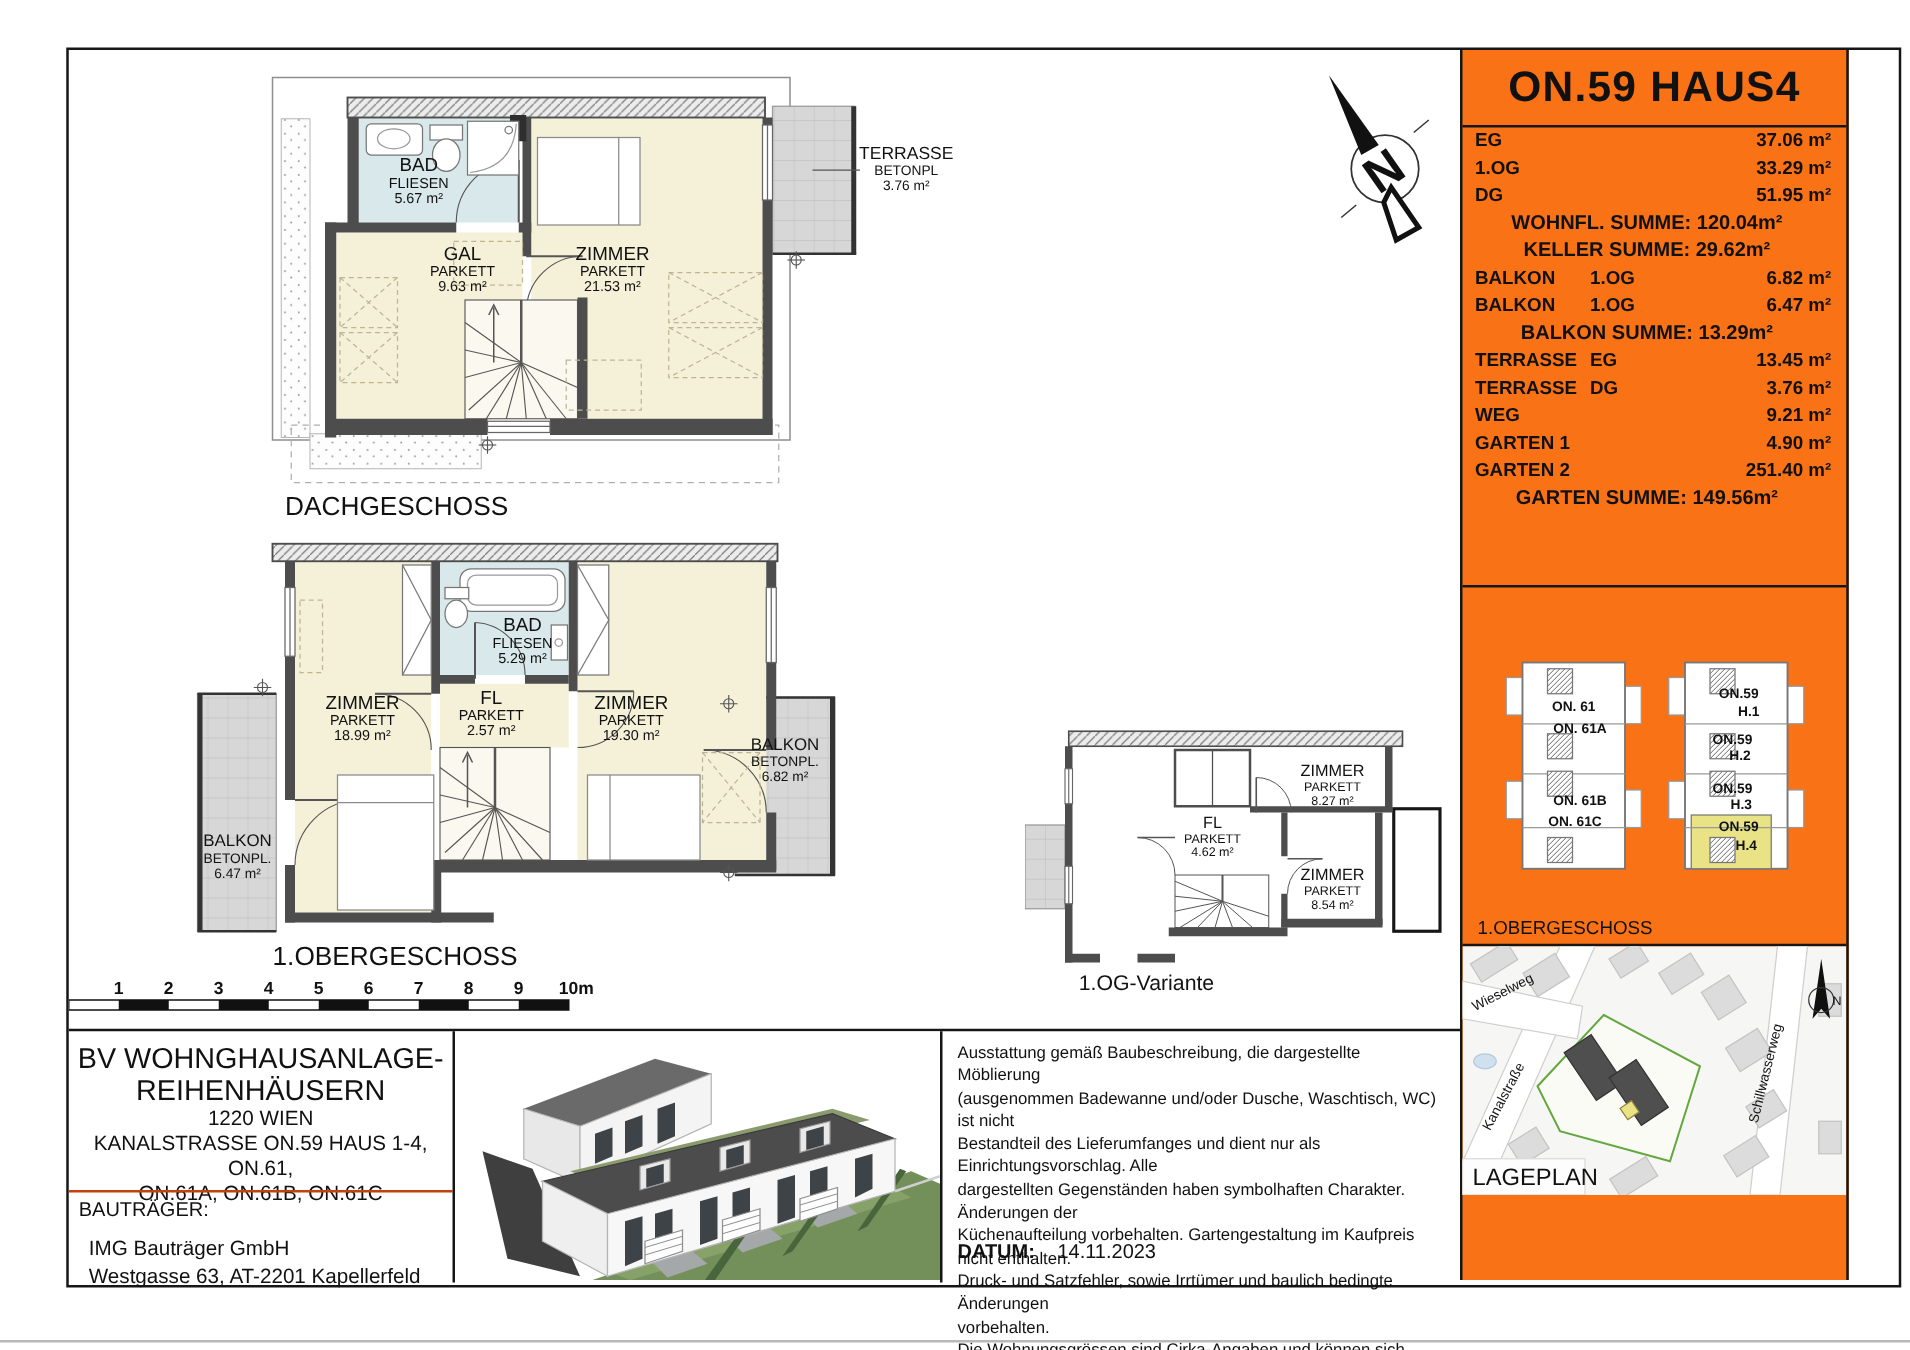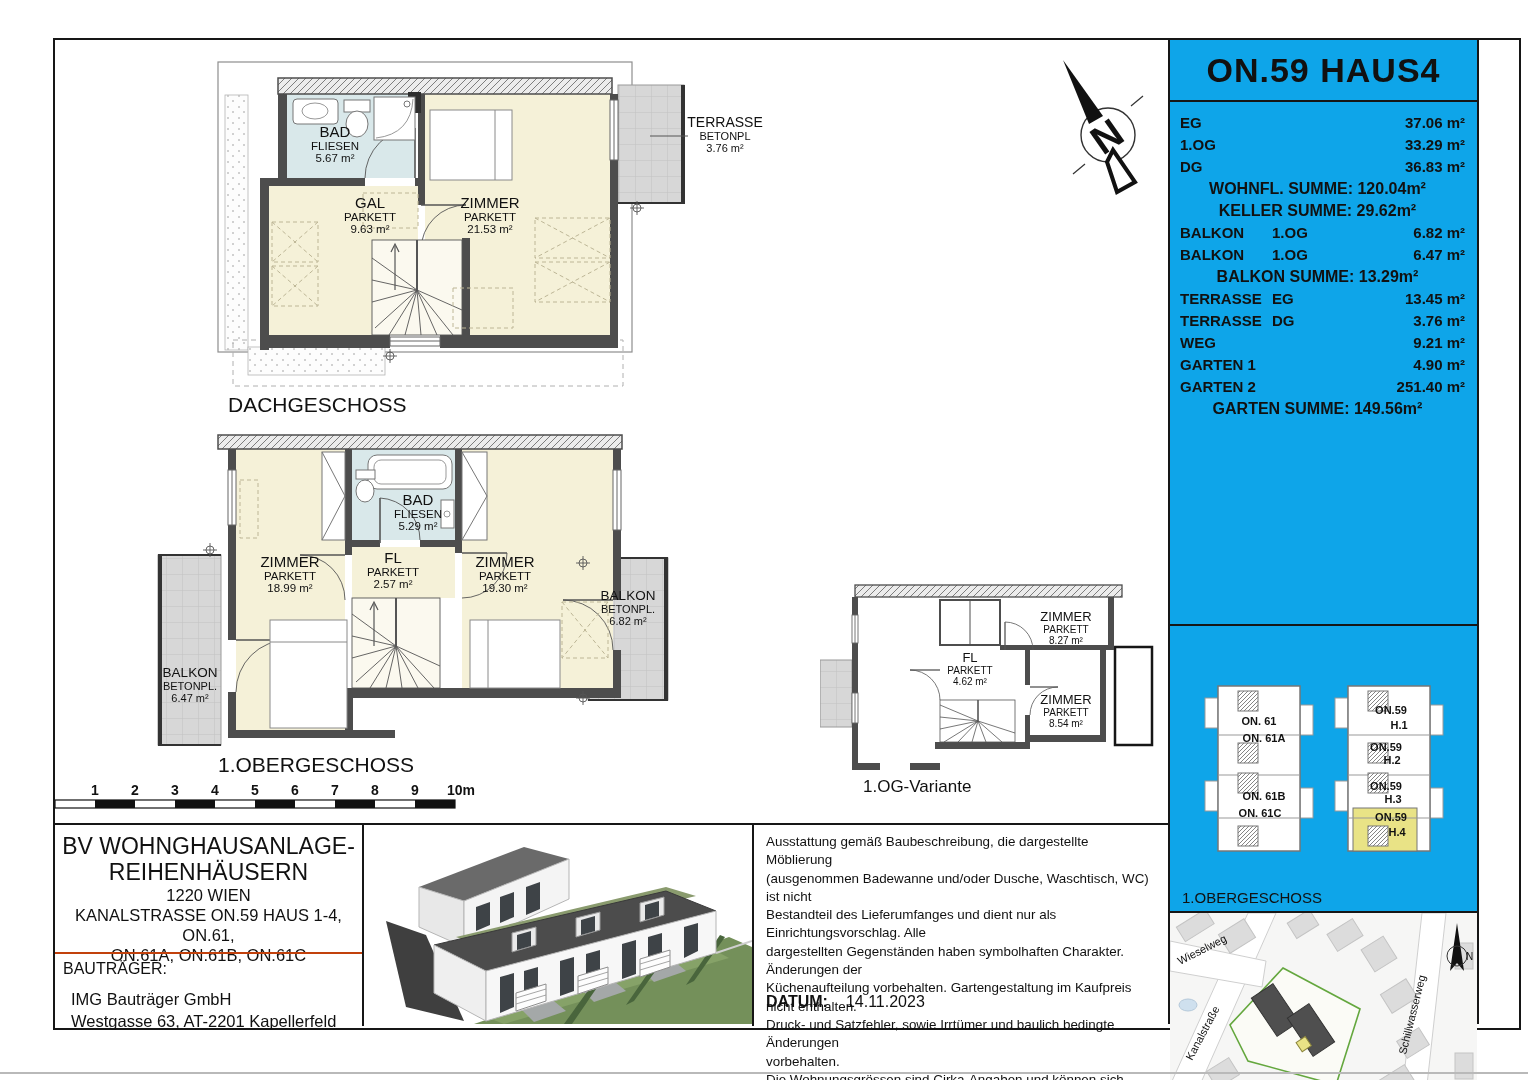--- a/index.html
+++ b/index.html
@@ -3,23 +3,23 @@
 <meta charset="utf-8">
 <style>
   html,body{margin:0;padding:0;background:#fff;}
   body{font-family:"Liberation Sans",sans-serif;color:#111;}
   .page{position:relative;width:1528px;height:1080px;background:#fff;overflow:hidden;}
   .abs{position:absolute;}
   .sheet{position:absolute;left:53px;top:38px;width:1464px;height:988px;border:2px solid #161616;background:#fff;}
   svg text{font-family:"Liberation Sans",sans-serif;fill:#111;}
 
   
-  .panel{position:absolute;left:1113px;top:0;width:311px;height:984px;border-left:2px solid #161616;border-right:2px solid #161616;box-sizing:border-box;background:#0ea5e9;}
+  .panel{position:absolute;left:1113px;top:0;width:311px;height:984px;border-left:2px solid #161616;border-right:2px solid #161616;box-sizing:border-box;background:#f97316;}
   .panel-title{height:60px;border-bottom:2px solid #161616;display:flex;align-items:center;justify-content:center;font-size:34px;font-weight:bold;letter-spacing:1px;}
-  .panel-table{height:524px;border-bottom:2px solid #161616;padding-top:10px;box-sizing:border-box;}
+  .panel-table{height:368px;border-bottom:2px solid #161616;box-sizing:border-box;}
   .prow{display:flex;height:22px;line-height:22px;font-size:15px;font-weight:bold;padding:0 12px 0 10px;}
   .prow .lab{width:92px;}
   .prow .sub{flex:1;}
   .prow .val{text-align:left;}
   .psum{height:22px;line-height:22px;font-size:16px;font-weight:bold;text-align:center;padding-right:12px;}
   .panel-site{height:285px;border-bottom:2px solid #161616;position:relative;}
   .panel-map{height:199px;position:relative;}
 
   
   .strip{position:absolute;left:0;top:783px;width:1344px;height:201px;border-top:2px solid #161616;display:flex;box-sizing:content-box;}
@@ -537,21 +537,21 @@
             <span class="val">37.06 m²</span>
           </div>
         <div class="prow">
             <span class="lab">1.OG</span>
             <span class="sub"></span>
             <span class="val">33.29 m²</span>
           </div>
         <div class="prow">
             <span class="lab">DG</span>
             <span class="sub"></span>
-            <span class="val">36.83 m²</span>
+            <span class="val">51.95 m²</span>
           </div>
         <div class="psum">WOHNFL. SUMME: 120.04m²</div>
         <div class="psum">KELLER SUMME: 29.62m²</div>
         <div class="prow">
             <span class="lab">BALKON</span>
             <span class="sub">1.OG</span>
             <span class="val">6.82 m²</span>
           </div>
         <div class="prow">
             <span class="lab">BALKON</span>

